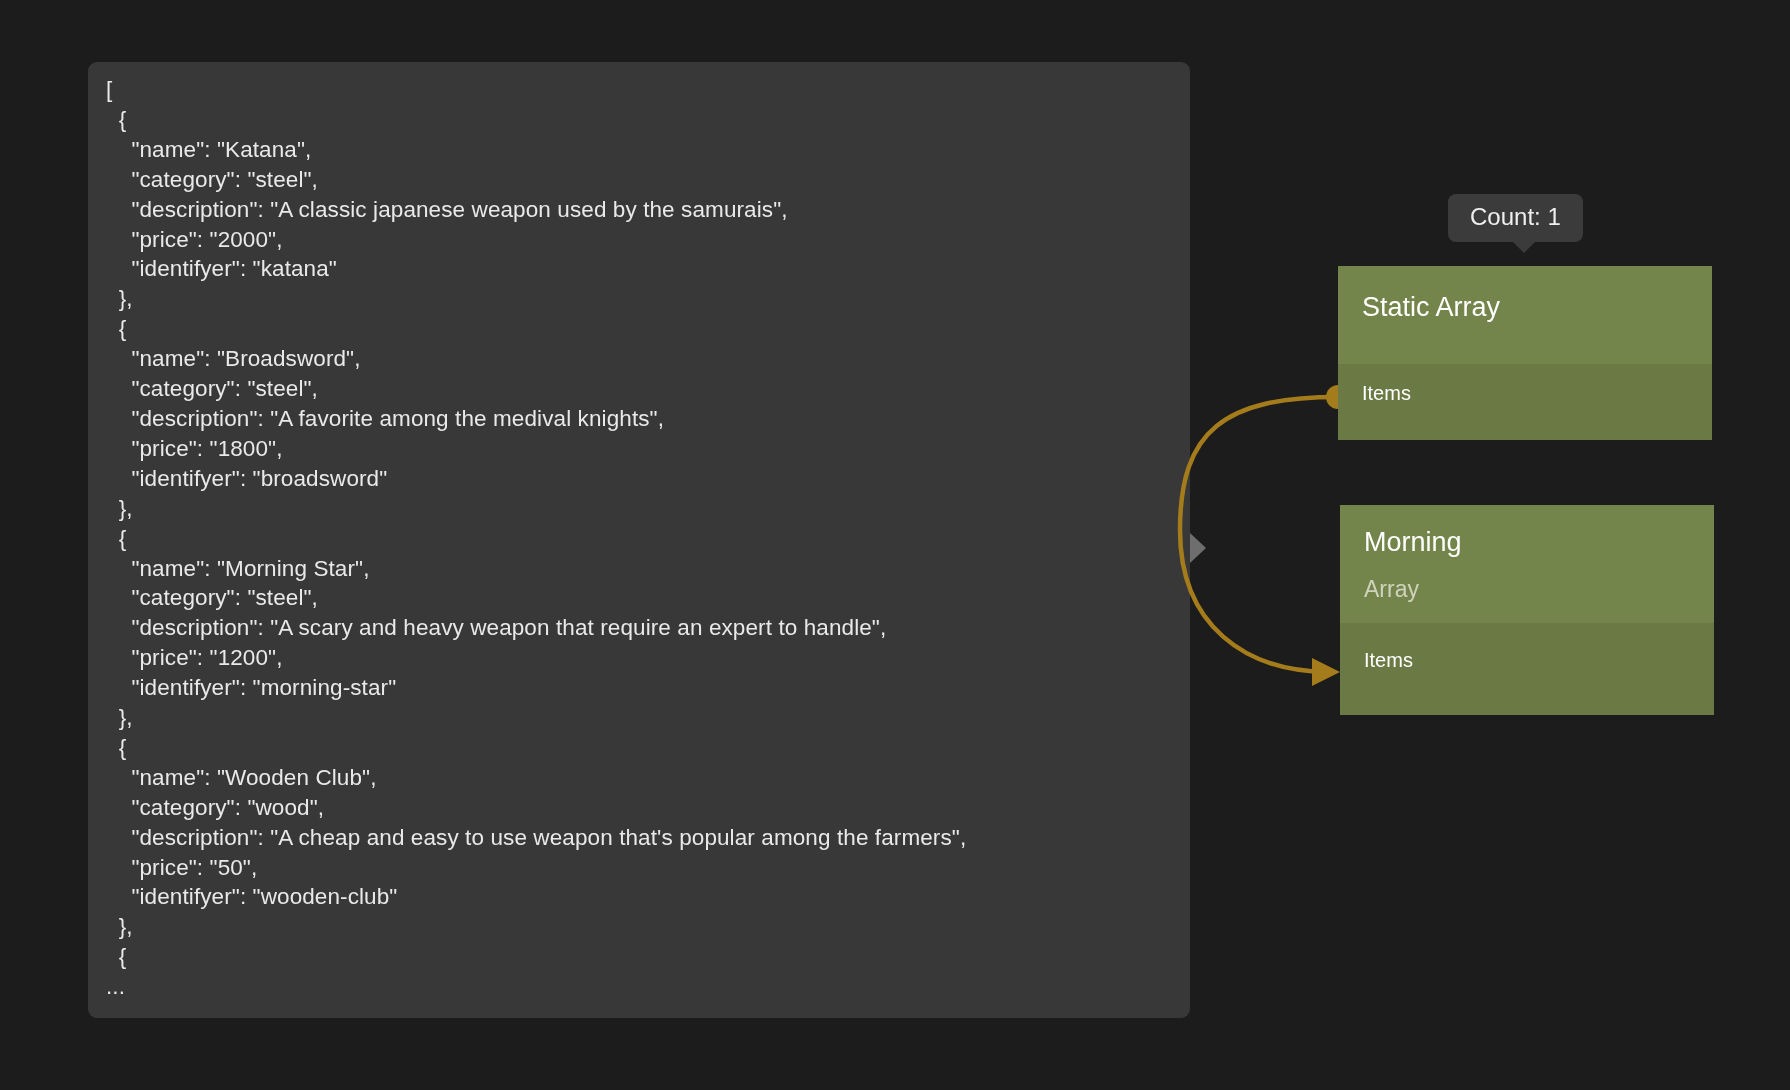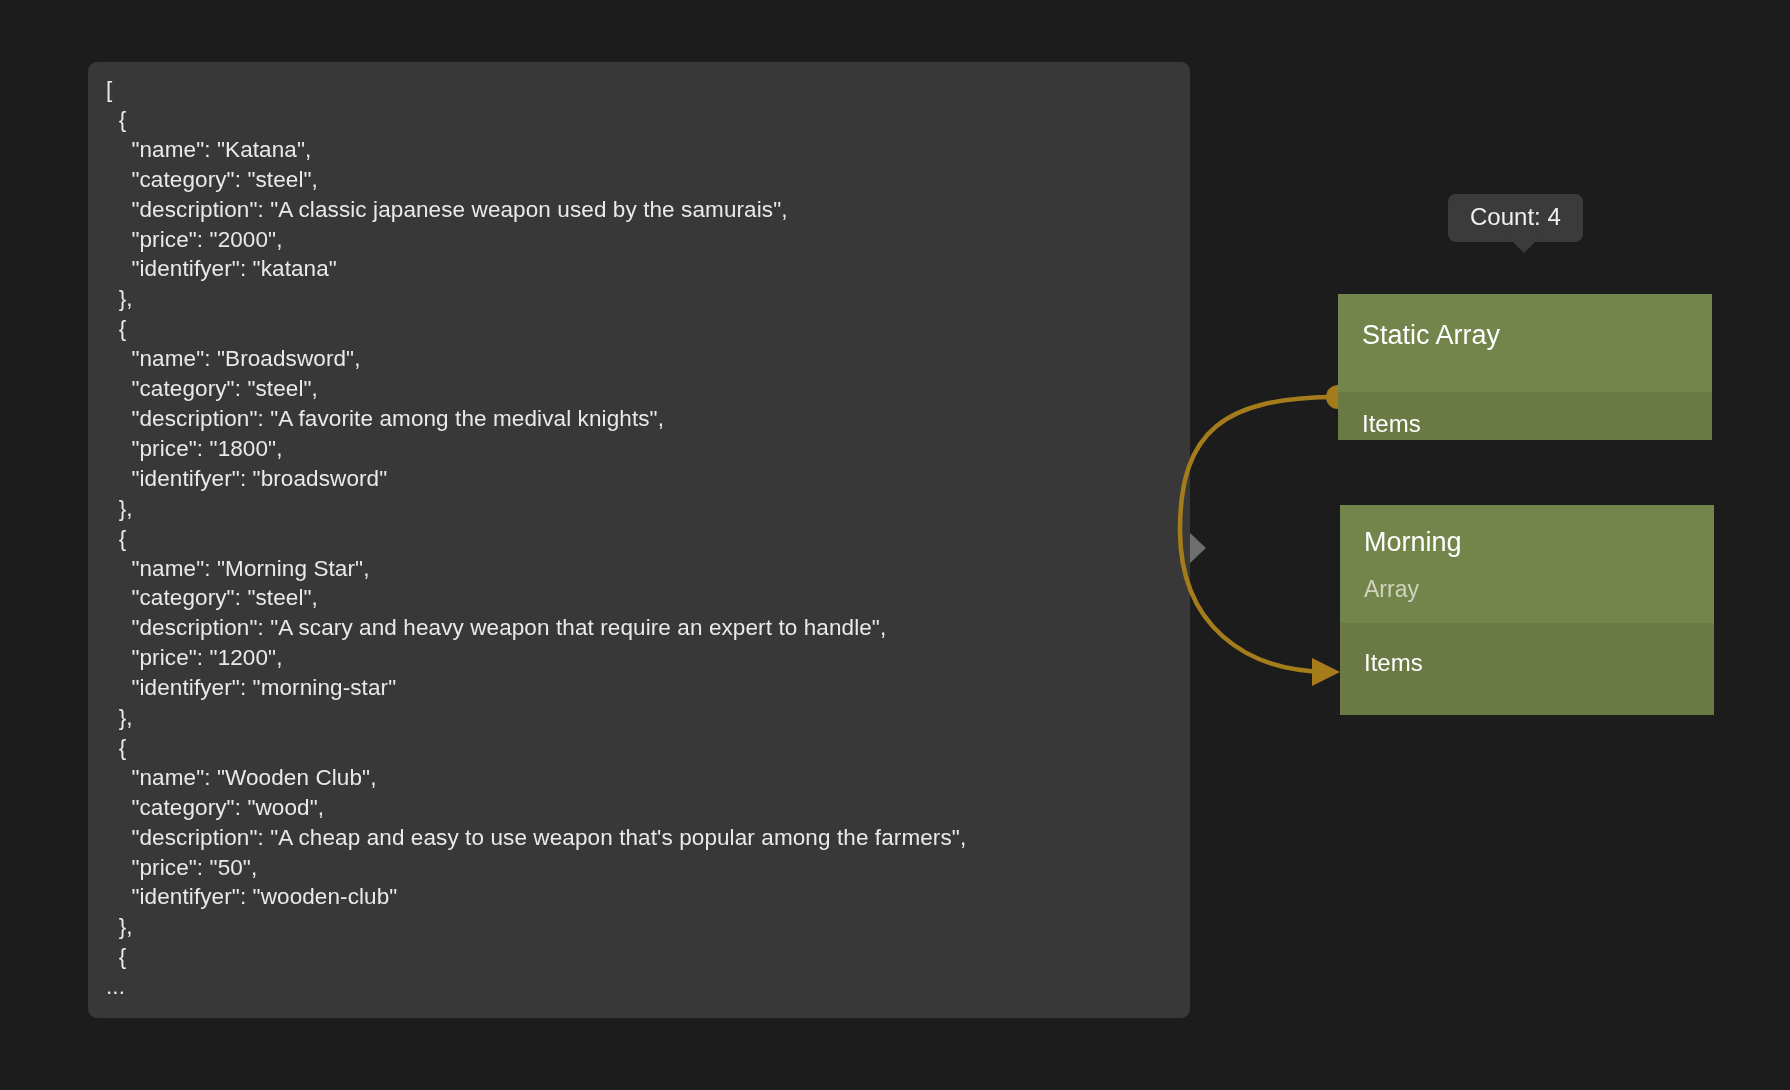--- a/index.html
+++ b/index.html
@@ -84,32 +84,32 @@
     color: #cfd3bc;
     line-height: 1.22;
     margin-top: 16px;
     white-space: nowrap;
   }
   .node-body {
     background: #6b7a45;
   }
   .node-row {
     padding: 22px 24px 24px 24px;
-    font-size: 24px;
+    font-size: 20px;
     color: #ffffff;
     white-space: nowrap;
   }
 
   #node-static-array {
     left: 1338px;
     top: 266px;
     width: 374px;
     height: 174px;
   }
-  #node-static-array .node-header { height: 98px; padding-top: 26px; margin-top: 28px; }
+  #node-static-array .node-header { height: 98px; padding-top: 26px; }
   #node-static-array .node-body  { height: 76px; }
   #node-static-array .node-row   { padding-top: 18px; }
 
   #node-products {
     left: 1340px;
     top: 505px;
     width: 374px;
     height: 210px;
   }
   #node-products .node-header { height: 118px; padding-top: 22px; }
@@ -192,21 +192,21 @@
       <div class="node-title">Static Array</div>
     </div>
     <div class="node-body">
       <div class="node-row">
         <span>Items</span>
       </div>
     </div>
   </div>
 
   <div id="count-tooltip">
-    <span>Count: 4</span>
+    <span>Count: 1</span>
   </div>
   <div id="count-tooltip-pointer"></div>
 
   <div class="node" id="node-products">
     <div class="node-header">
       <div class="node-title">Morning</div>
       <div class="node-subtitle">Array</div>
     </div>
     <div class="node-body">
       <div class="node-row">

